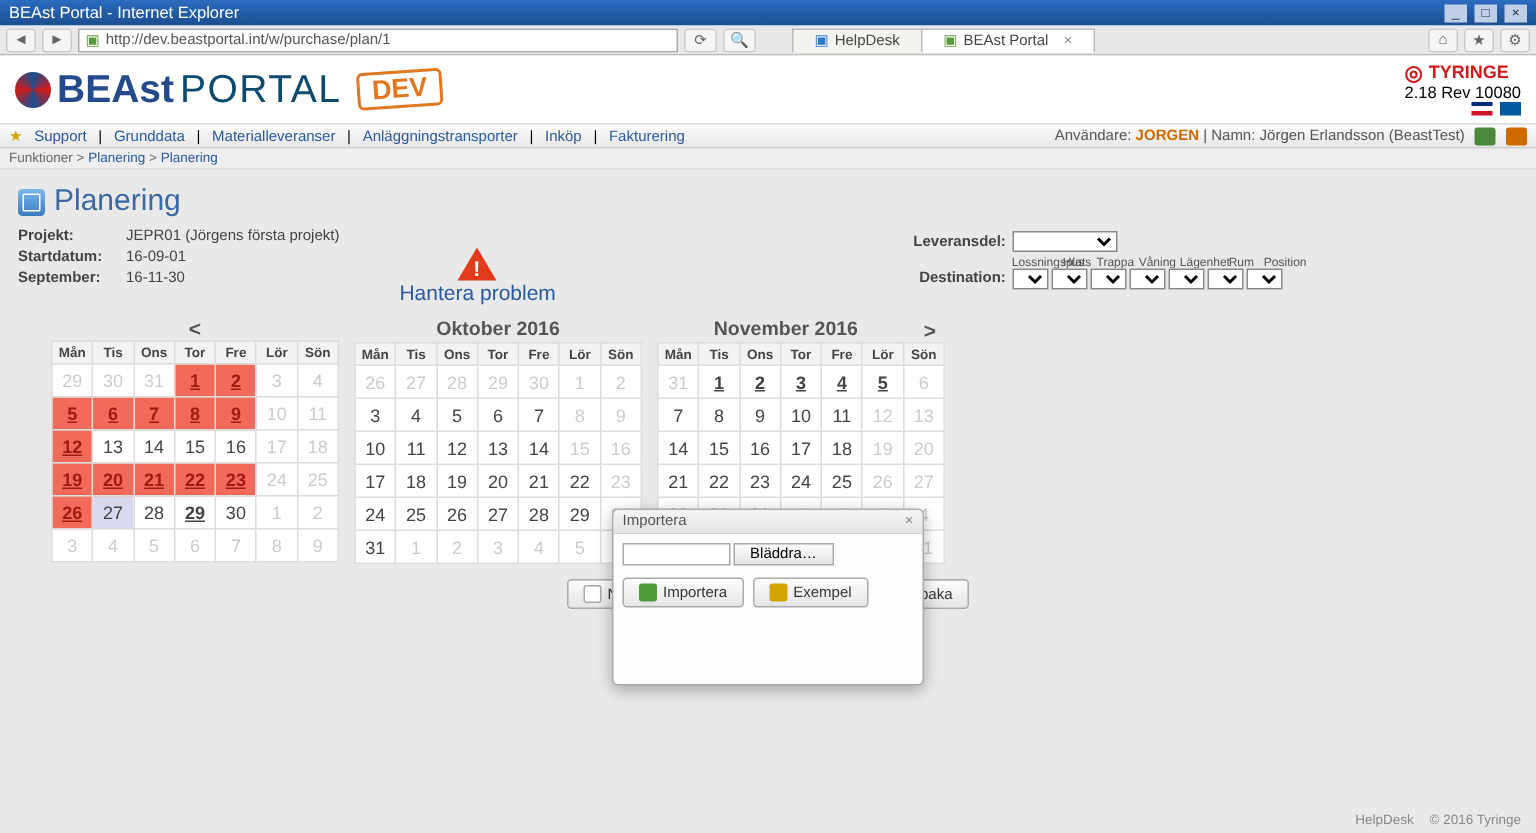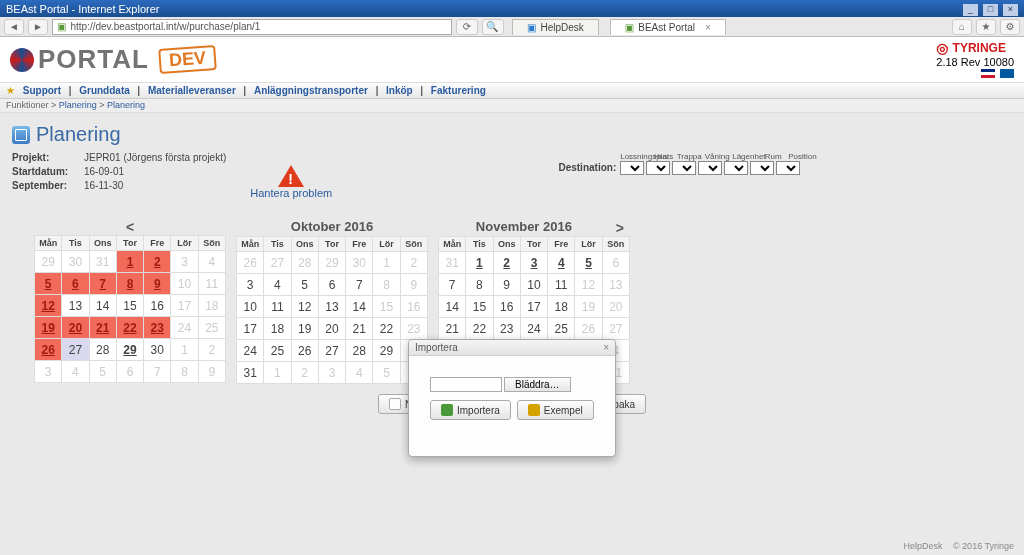--- a/index.html
+++ b/index.html
@@ -4,58 +4,58 @@
 <style>
   *{margin:0;padding:0;box-sizing:border-box;font-family:Arial,sans-serif}
   body{background:#e9e9e9;width:1024px;height:555px;overflow:hidden;font-size:11px}
   
   .titlebar{background:linear-gradient(#2c6bbf,#1a4e8f);height:17px;color:#fff;font-size:11px;padding:2px 6px;display:flex;justify-content:space-between;align-items:center}
   .titlebar .btns span{display:inline-block;width:15px;height:12px;background:#bfcfe8;margin-left:2px;text-align:center;line-height:11px;color:#234;font-size:9px}
   
   .browserbar{background:#e8e8e8;border-bottom:1px solid #bbb;height:20px;display:flex;align-items:center;padding:0 4px;gap:4px}
   .navbtn{width:20px;height:16px;background:#f5f5f5;border:1px solid #ccc;border-radius:3px;display:flex;align-items:center;justify-content:center;font-size:10px;color:#666}
   .addrbar{flex:0 0 400px;background:#fff;border:1px solid #aaa;height:16px;display:flex;align-items:center;font-size:10px;color:#555;padding:0 4px}
-  .tabbar{display:flex;gap:12px;margin-left:4px}
+  .tabbar{display:flex;gap:0;margin-left:20px}
   .btab{background:#f3f3f0;border:1px solid #bbb;border-bottom:none;height:16px;padding:0 14px;font-size:10px;line-height:15px;color:#444;margin-right:-1px}
   .btab.active{background:#fff}
   .btab .x{margin-left:10px;color:#888}
   
   .pagehead{background:#fff;height:45px;display:flex;align-items:center;justify-content:space-between;padding:0 10px;border-bottom:0}
   .logo{font-weight:bold;font-size:26px;display:flex;align-items:center;gap:4px}
   .logo .b1{color:#234a8a}
-  .logo .b2{color:#737373;font-weight:700;letter-spacing:1px}
+  .logo .b2{color:#0c4a6e;font-weight:400;letter-spacing:1px}
   .devstamp{display:inline-block;border:2px solid #e07822;color:#e07822;padding:0 8px;font-size:18px;font-weight:bold;transform:rotate(-4deg);margin-left:6px;border-radius:4px}
   .vendor{color:#cf1b1b;font-size:12px;font-weight:bold;display:flex;align-items:center;gap:4px}
   
   .navstrip{background:linear-gradient(#fdfdfd,#e7e7e7);border-top:1px solid #ddd;border-bottom:1px solid #ccc;height:17px;display:flex;align-items:center;justify-content:space-between;padding:0 6px;font-size:10px}
-  .navstrip a{color:#2a5a9e;text-decoration:none;margin:0 5px;font-weight:bold}
+  .navstrip a{color:#2a5a9e;text-decoration:none;margin:0 5px;font-weight:normal}
   .navstrip .star{color:#d4a300}
   .userinfo{color:#555}
   .userinfo b{color:#cf6a00}
   .userinfo .ico{display:inline-block;width:14px;height:12px;background:#4a8a3a;border-radius:2px;margin-left:4px;vertical-align:middle}
   .userinfo .ico2{background:#cf6a00}
   .flags span{display:inline-block;width:14px;height:9px;margin-left:2px}
   .flag-uk{background:linear-gradient(#002b7f 33%,#fff 33% 66%,#cf142b 66%)}
   .flag-se{background:#005aa0}
   
   .breadcrumb{background:#eee;border-bottom:1px solid #ddd;height:14px;font-size:9px;color:#666;padding:1px 6px}
   .breadcrumb a{color:#2a5a9e;text-decoration:none}
   
   .content{padding:10px 12px;position:relative}
   h1.page{color:#3a6aa3;font-size:20px;font-weight:normal;display:flex;align-items:center;gap:6px;margin-bottom:6px}
   h1.page .ico{width:18px;height:18px;background:linear-gradient(#7bb9e8,#3a7ac3);border-radius:3px;display:inline-block;position:relative}
   h1.page .ico:after{content:"";position:absolute;inset:3px;border:1px solid #fff;border-radius:1px}
-  .meta{display:flex;gap:24px;margin-bottom:20px}
+  .meta{display:flex;gap:40px;margin-bottom:8px}
   .metaL{font-size:10px;color:#444}
   .metaL div{display:flex;gap:4px;height:14px}
   .metaL b{width:68px;display:inline-block}
   .alertico{color:#cf1b1b;text-align:center;font-size:9px}
   .alertico .tri{width:0;height:0;border:13px solid transparent;border-bottom:22px solid #e03b1b;margin:0 auto;position:relative}
   .alertico .tri:after{content:"!";position:absolute;top:6px;left:-3px;color:#fff;font-weight:bold;font-size:14px}
-  .alertico a{color:#2a5a9e;text-decoration:none;font-size:11px}
+  .alertico a{color:#2a5a9e;text-decoration:none;font-size:14px}
   .metaR{font-size:10px;color:#444;margin-left:190px}
   .metaR .row{display:flex;align-items:center;height:18px;gap:4px}
   .metaR b{width:70px;display:inline-block;text-align:right}
   .sel{border:1px solid #888;background:#fff;height:14px;font-size:10px;width:70px}
   .miniSel{border:1px solid #888;background:#fff;height:14px;width:24px;font-size:9px}
   .destlabels{display:flex;gap:2px;font-size:8px;color:#555}
   .destlabels span{width:26px;text-align:center}
   
   .cals{display:flex;gap:10px;align-items:flex-start}
   .cal{width:192px}
@@ -71,21 +71,21 @@
   
   .actions{display:flex;gap:8px;justify-content:center;margin-top:10px}
   .btn{background:linear-gradient(#fdfdfd,#e5e5e5);border:1px solid #aaa;border-radius:3px;padding:3px 10px;font-size:10px;color:#333;display:flex;align-items:center;gap:4px;cursor:pointer}
   .btn .bi{width:12px;height:12px;border-radius:2px;display:inline-block}
   .bi-g{background:#4a9a3a}.bi-b{background:#2a7acf}
   .actions2{display:flex;justify-content:center;margin-top:6px}
   
   .modal{position:absolute;left:408px;top:226px;width:208px;background:#fdfdfd;border:1px solid #aaa;border-radius:4px;box-shadow:0 3px 10px rgba(0,0,0,.3)}
   .modal .mtitle{background:linear-gradient(#f5f5f5,#e3e3e3);border-bottom:1px solid #ccc;font-size:10px;color:#555;padding:2px 6px;display:flex;justify-content:space-between;border-radius:4px 4px 0 0}
   .modal .mtitle .x{cursor:pointer;color:#888}
-  .modal .mbody{padding:21px;min-height:100px}
+  .modal .mbody{padding:6px;min-height:100px}
   .fileinp{width:72px;border:1px solid #aaa;height:15px;background:#fff;font-size:10px;vertical-align:middle}
   .browsebtn{background:linear-gradient(#fdfdfd,#e5e5e5);border:1px solid #aaa;font-size:10px;padding:1px 10px;margin-left:-1px;vertical-align:middle}
   .mbtns{margin-top:8px;display:flex;gap:6px}
   
   .footer{position:absolute;bottom:0;left:0;right:0;background:#e9e9e9;text-align:right;font-size:9px;color:#888;padding:4px 10px;border-top:0}
   
   .swirl{width:24px;height:24px;border-radius:50%;background:conic-gradient(#1a4e8f,#cf1b1b,#1a4e8f,#cf1b1b,#1a4e8f);display:inline-block}
 </style>
 </head>
 <body>
@@ -115,40 +115,47 @@
   <div style="margin-left:auto;display:flex;gap:4px">
     <div class="navbtn">⌂</div>
     <div class="navbtn">★</div>
     <div class="navbtn">⚙</div>
   </div>
 </div>
 
 <div class="pagehead">
   <div class="logo">
     <span class="swirl"></span>
+    <span class="b1">BEAst</span>
       <span class="b2">PORTAL</span>
     <span class="devstamp">DEV</span>
   </div>
   <div style="text-align:right">
     <div class="vendor">
         <span style="font-size:14px">◎</span>
         <span>TYRINGE</span>
       </div>
     <span class="sub">2.18 Rev 10080</span>
     <div class="flags">
       <span class="flag-uk"></span>
       <span class="flag-se"></span>
     </div>
   </div>
 </div>
 
 <div class="navstrip">
   <div>
     <span class="star">★</span>
     <span id="navlinks"><a href="#">Support</a> | <a href="#">Grunddata</a> | <a href="#">Materialleveranser</a> | <a href="#">Anläggningstransporter</a> | <a href="#">Inköp</a> | <a href="#">Fakturering</a></span>
+  </div>
+  <div class="userinfo">
+    <span>Användare:</span> <b>JORGEN</b> |
+    <span>Namn:</span> <span>Jörgen Erlandsson (BeastTest)</span>
+    <span class="ico"></span>
+    <span class="ico ico2"></span>
   </div>
 </div>
 
 <div class="breadcrumb">
   <span>Funktioner</span> &gt;
   <a href="#">Planering</a> &gt;
   <a href="#">Planering</a>
 </div>
 
 <div class="content">
@@ -170,20 +177,24 @@
       <div>
           <b>September:</b>
           <span>16-11-30</span>
         </div>
     </div>
     <div class="alertico">
       <div class="tri"></div>
       <a href="#">Hantera problem</a>
     </div>
     <div class="metaR">
+      <div class="row">
+          <b>Leveransdel:</b>
+          <select class="sel"></select>
+        </div>
       <div class="row" style="align-items:flex-start">
         <b style="margin-top:10px">Destination:</b>
         <div>
           <div class="destlabels" id="destlabels">
               <span>Lossningsplats</span>
               <span>Hus</span>
               <span>Trappa</span>
               <span>Våning</span>
               <span>Lägenhet</span>
               <span>Rum</span>

